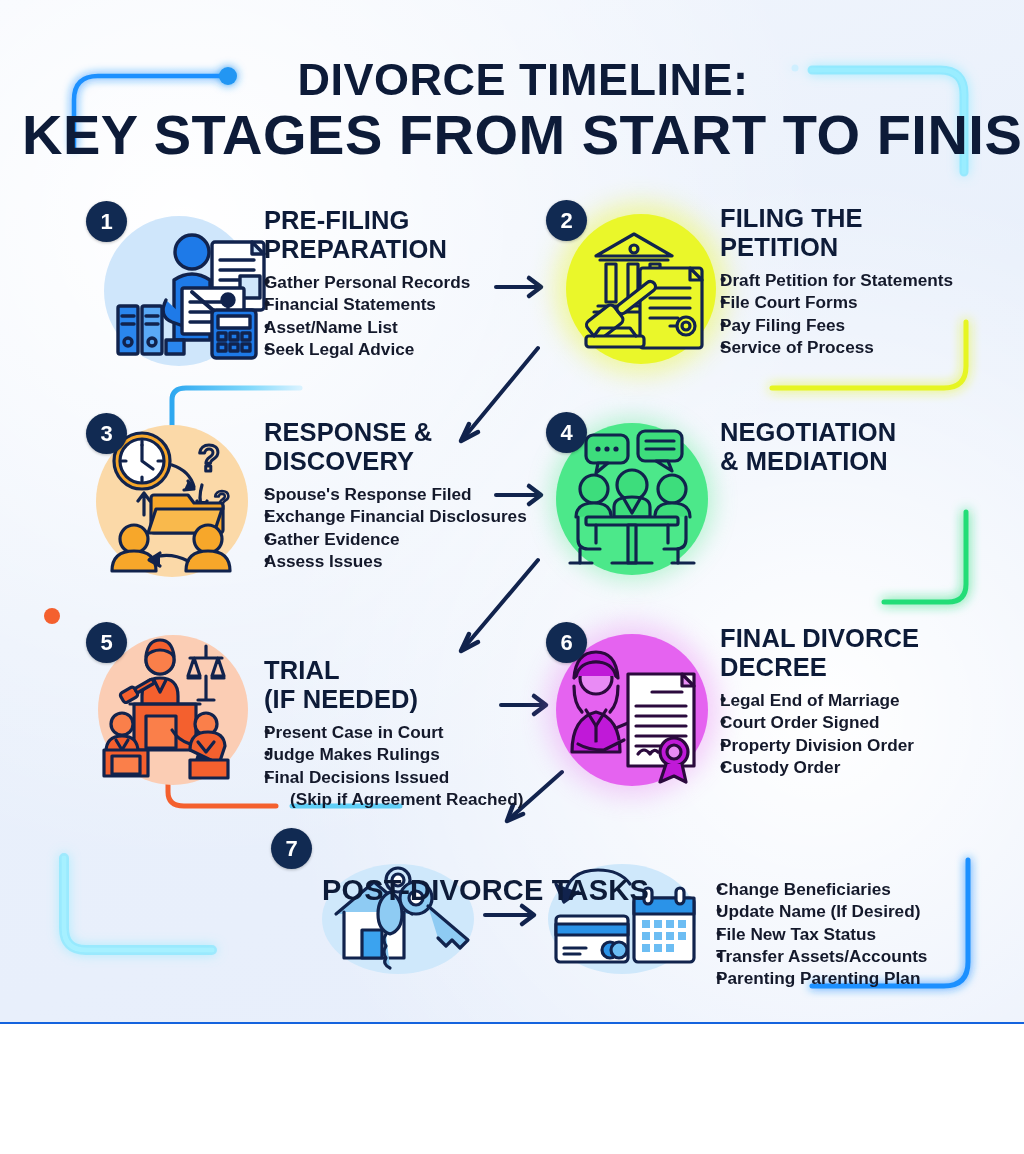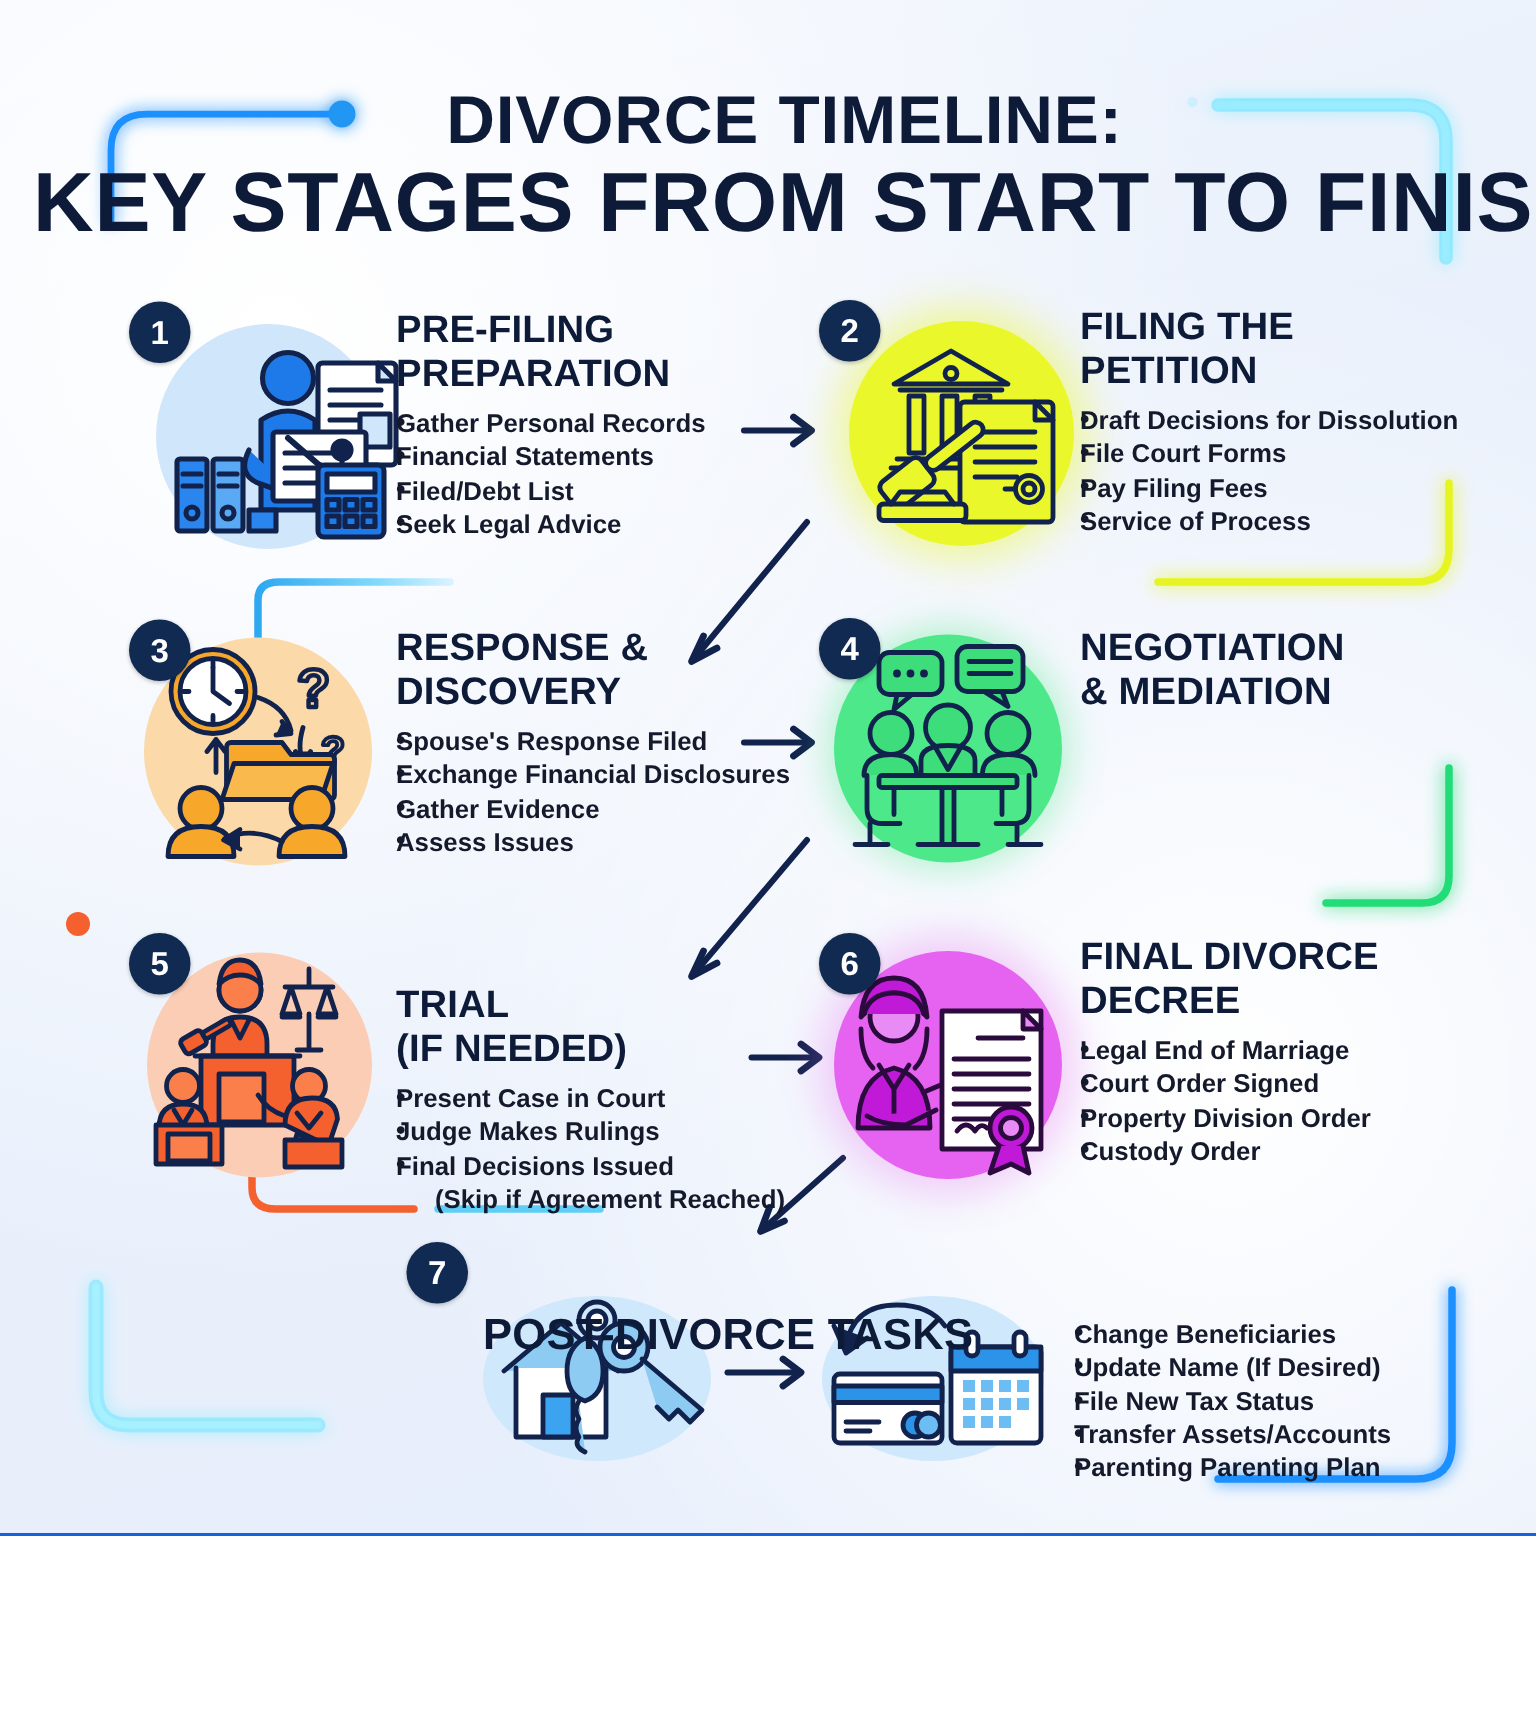--- a/index.html
+++ b/index.html
@@ -229,21 +229,21 @@
           <rect x="62" y="126" width="18" height="14" fill="#2a86ee"></rect>
         </g>
       </svg>
     </div>
     <div class="txt" style="left:264px;top:206px;">
       <div class="step-title">PRE-FILING</div>
       <div class="step-title">PREPARATION</div>
       <ul class="bullets">
         <li>Gather Personal Records</li>
         <li>Financial Statements</li>
-        <li>Filed/Debt List</li>
+        <li>Asset/Name List</li>
         <li>Seek Legal Advice</li>
       </ul>
     </div>
   </div>
 
   <div class="step" style="left:0;top:0;">
     <div class="icon-blob" style="left:566px;top:214px;width:150px;height:150px;background:#eaf72a;box-shadow:0 0 26px 10px rgba(234,247,42,.45);"></div>
     <div class="badge" style="left:546px;top:200px;">2</div>
     <div class="icon-art" style="left:566px;top:212px;">
       <svg width="152" height="152" viewBox="0 0 152 152">
@@ -267,21 +267,21 @@
           </g>
           <rect x="20" y="124" width="58" height="11" rx="3" fill="#eaf72a"></rect>
           <path d="M28,124 L34,116 H64 L70,124"></path>
         </g>
       </svg>
     </div>
     <div class="txt" style="left:720px;top:204px;">
       <div class="step-title">FILING THE</div>
       <div class="step-title">PETITION</div>
       <ul class="bullets">
-        <li>Draft Decisions for Dissolution</li>
+        <li>Draft Petition for Statements</li>
         <li>File Court Forms</li>
         <li>Pay Filing Fees</li>
         <li>Service of Process</li>
       </ul>
     </div>
   </div>
 
   <div class="step" style="left:0;top:0;">
     <div class="icon-blob" style="left:96px;top:425px;width:152px;height:152px;background:#fbd9a8;"></div>
     <div class="badge" style="left:86px;top:413px;">3</div>

